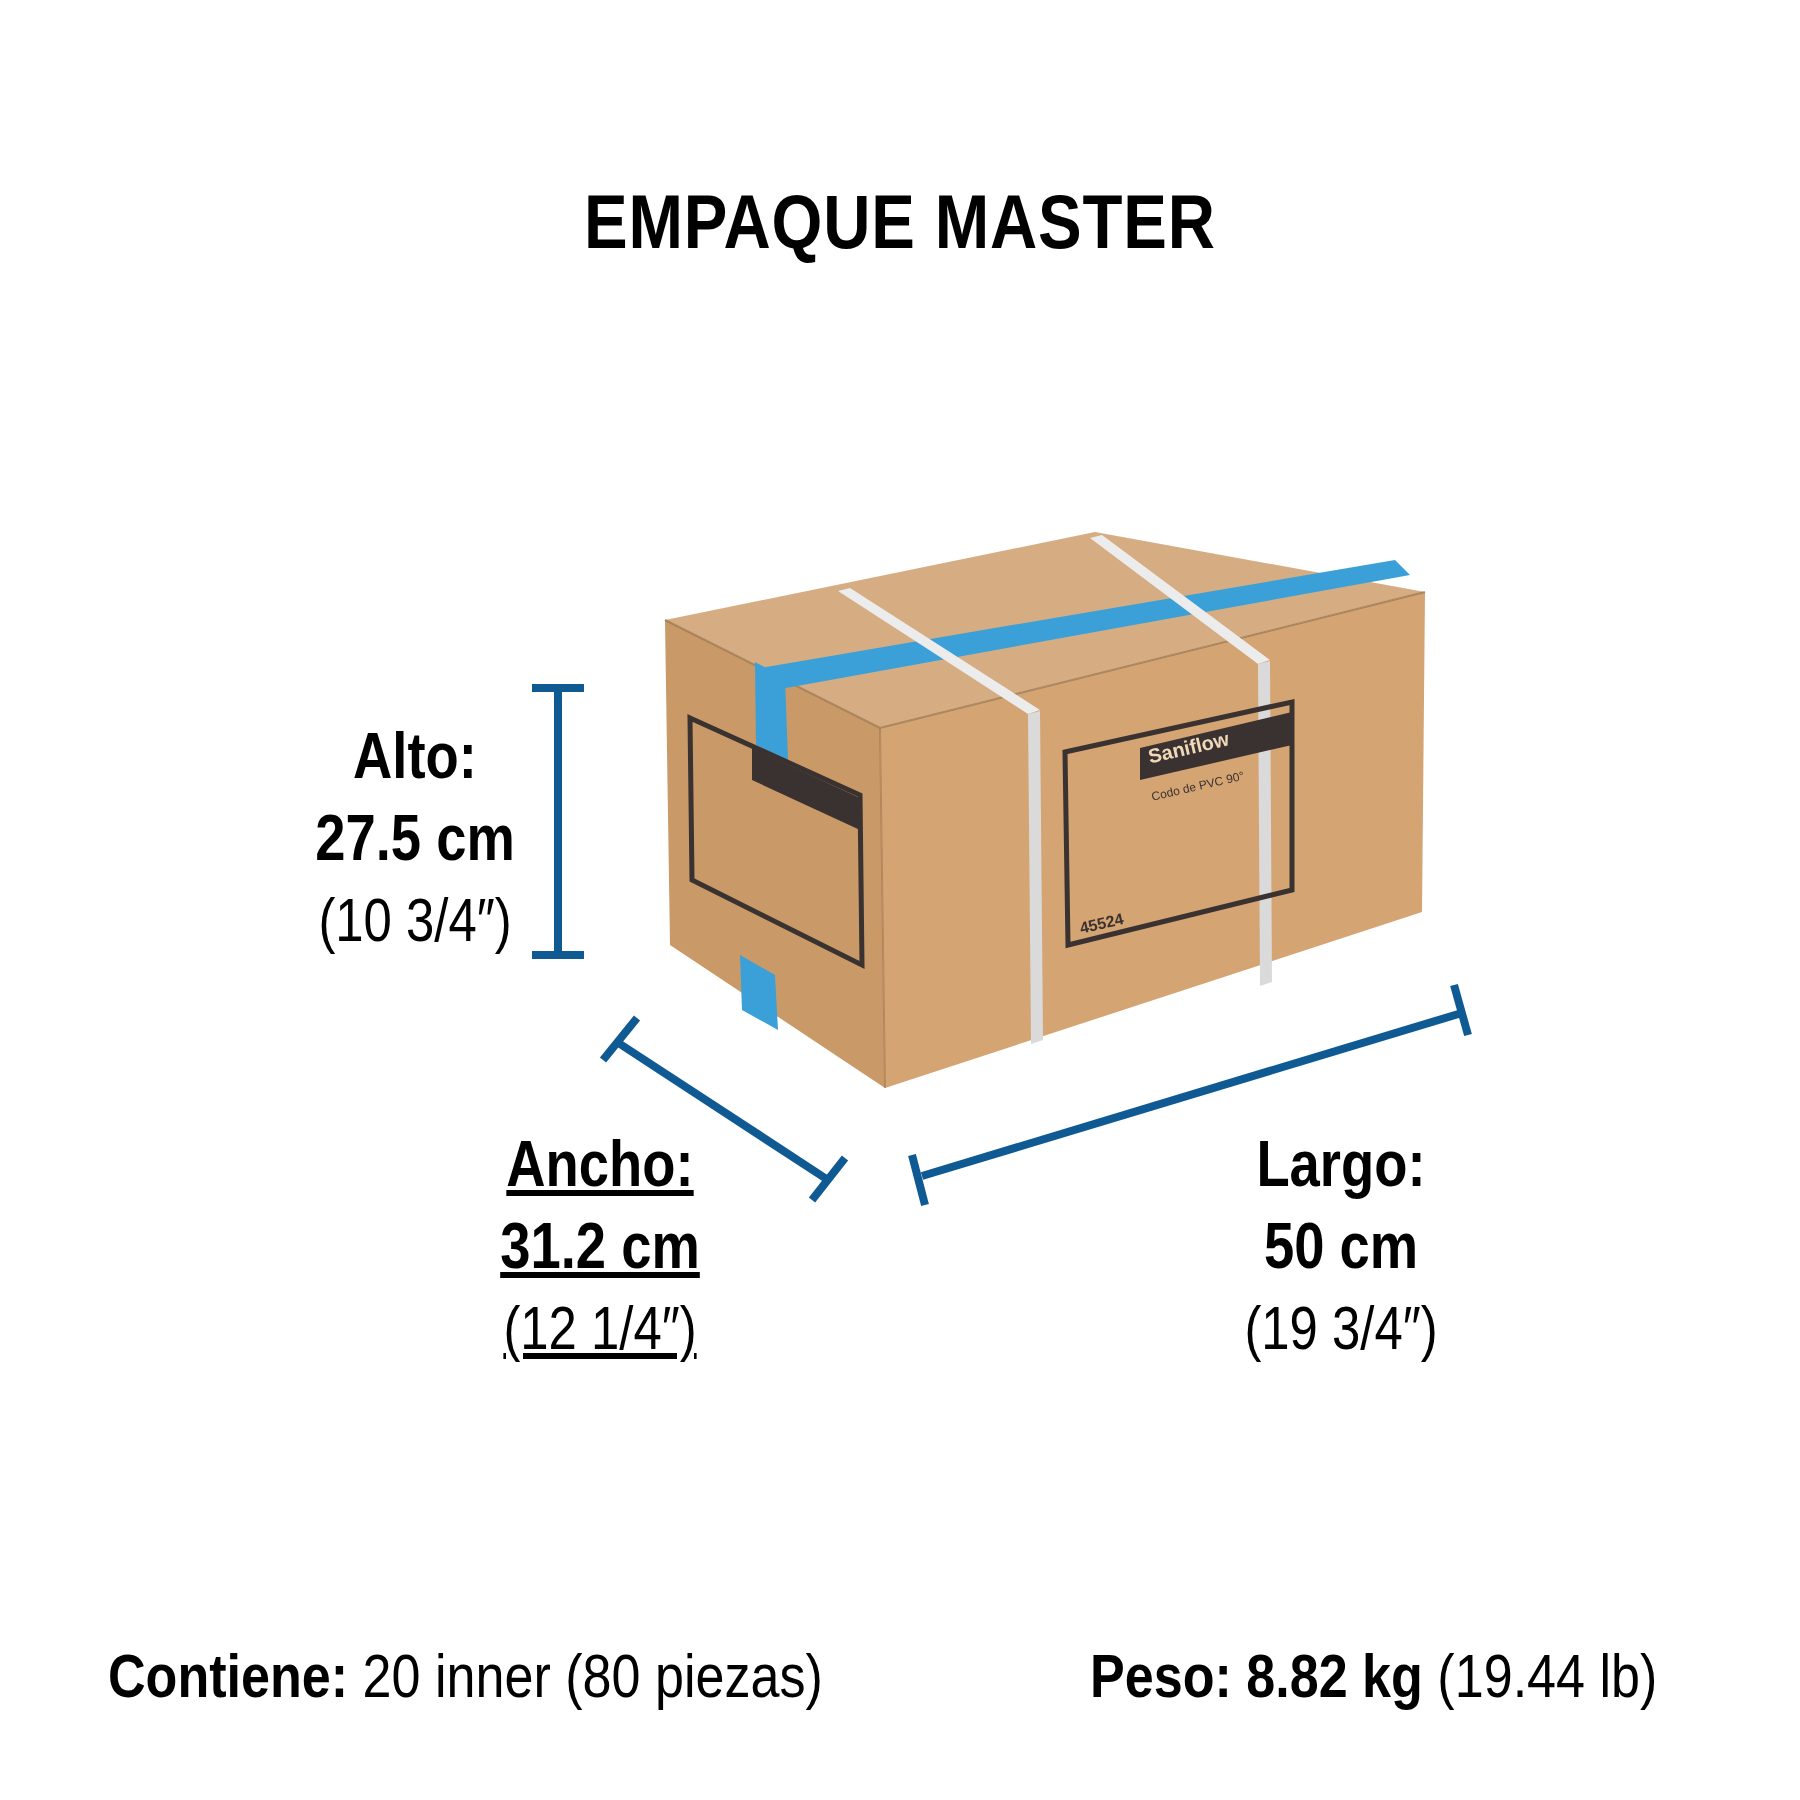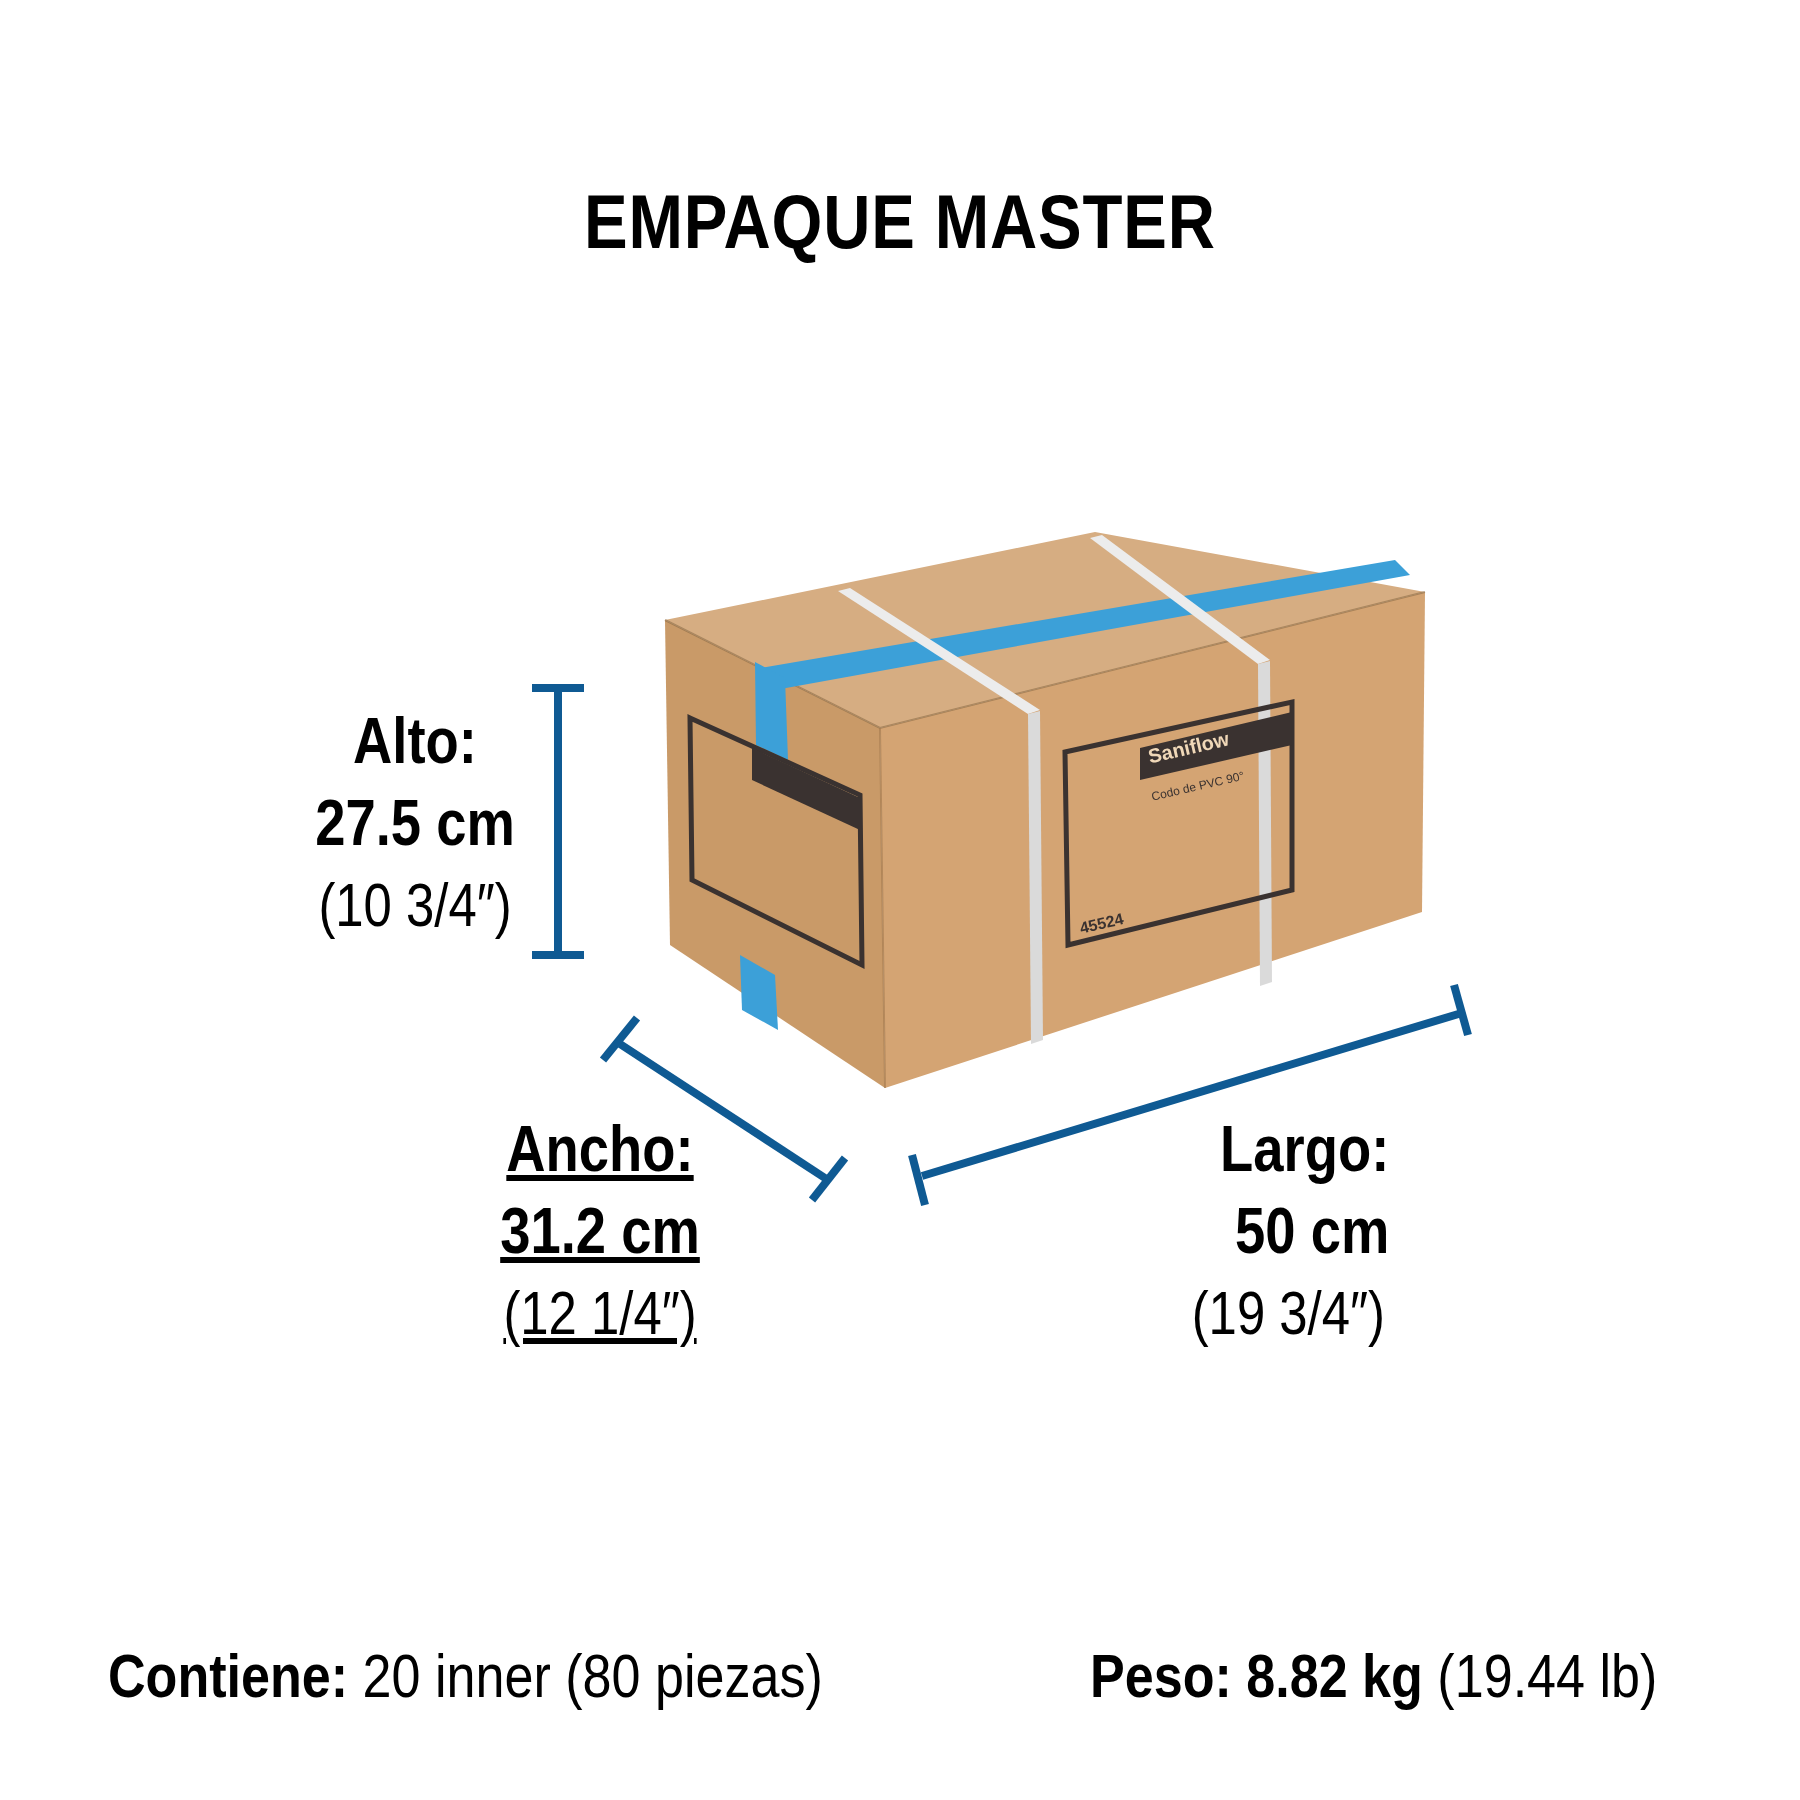--- a/index.html
+++ b/index.html
@@ -1,25 +1,25 @@
 <!DOCTYPE html>
 <html><head>
 <meta charset="utf-8">
 <style>
   html, body { margin: 0; padding: 0; background: #ffffff; }
   body { width: 1800px; height: 1800px; position: relative; overflow: hidden;
          font-family: "Liberation Sans", "DejaVu Sans", sans-serif; color: #000; }
   .title { position: absolute; top: 178px; left: 0; width: 1800px; text-align: center;
            font-size: 76px; font-weight: bold; letter-spacing: 1px; transform: scaleX(0.86); transform-origin: 900px 0; }
-  .dim-label { position: absolute; text-align: center; font-weight: bold; line-height: 82px; }
+  .dim-label { position: absolute; text-align: center; font-weight: bold; line-height: 82px; margin-top: 15px; }
   .dim-label .l1, .dim-label .l2 { display: block; font-size: 64px; font-weight: bold; transform: scaleX(0.85); }
   .dim-label .l3 { display: block; font-size: 62px; font-weight: normal; transform: scaleX(0.82); }
   .alto { left: 280px; top: 700px; width: 270px; }
   .ancho { left: 455px; top: 1108px; width: 290px; text-decoration: underline; }
-  .largo { left: 1121px; top: 1108px; width: 290px; text-align: right; }
+  .largo { left: 1196px; top: 1108px; width: 290px; }
   .footer-item { position: absolute; top: 1640px; font-size: 62px; white-space: nowrap; transform-origin: 0 0; transform: scaleX(0.84); }
   .footer-item .k { font-weight: bold; }
   .contiene { left: 108px; }
   .peso { left: 1090px; }
   svg.scene { position: absolute; left: 0; top: 0; }
 </style>
 </head>
 <body>
 
 <div class="title">EMPAQUE MASTER</div>

